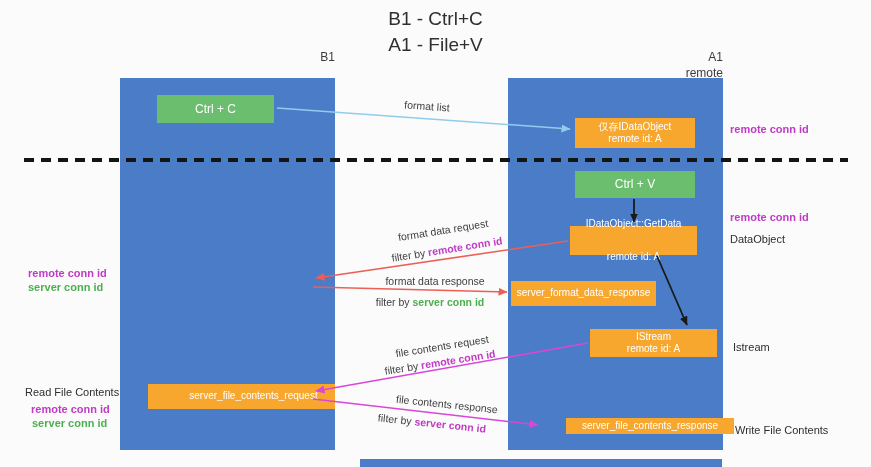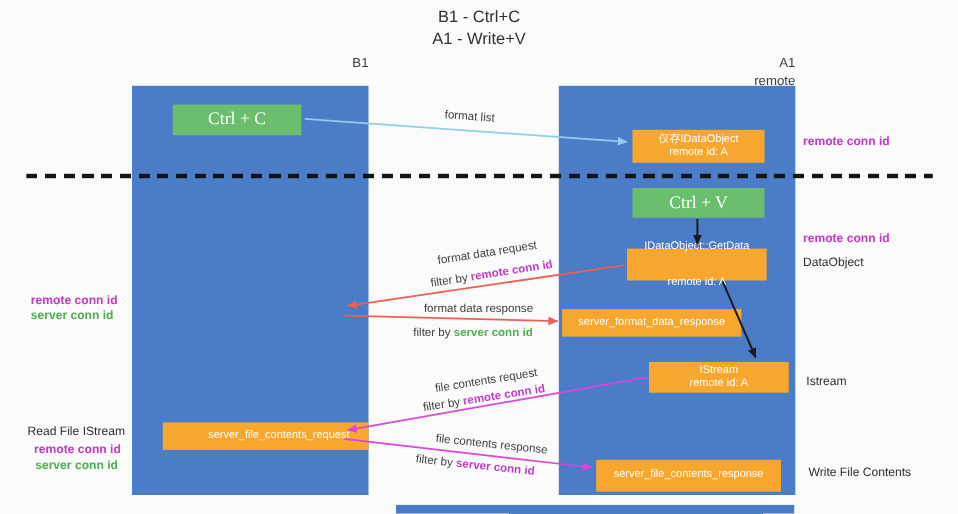--- a/index.html
+++ b/index.html
@@ -5,26 +5,26 @@
   :root{
     --column-blue:#4a7cc7; --box-green:#6bbe6e; --box-orange:#f7a72e;
     --magenta:#c03bc4; --green-label:#4caf50;
     --arrow-blue:#90cdeb; --arrow-red:#ed5f55; --arrow-magenta:#d946d9; --arrow-black:#1a1a1a;
     --bg:#fbfbfb;
   }
   html,body{margin:0;padding:0;}
   body{background:var(--bg);font-family:"Liberation Sans",sans-serif;}
   .canvas{position:relative;width:871px;height:467px;background:var(--bg);overflow:hidden;}
   .abs{position:absolute;}
-  .title{top:6px;left:0;width:100%;text-align:center;font-size:15px;color:#2f2f2f;line-height:1.35;}
+  .title{top:6px;left:0;width:100%;text-align:center;font-size:19px;color:#2f2f2f;line-height:1.35;}
   .col-header{text-align:right;font-size:12px;color:#3c3c3c;line-height:1.3;}
   .column{background:var(--column-blue);}
   .box{display:flex;flex-direction:column;align-items:center;justify-content:center;
        text-align:center;color:#fff;line-height:1.25;}
-  .box.green{background:var(--box-green);font-size:16px;font-family:Liberation Serif, serif;}
+  .box.green{background:var(--box-green);font-size:12px;}
   .box.orange{background:var(--box-orange);font-size:10px;}
   .dashed{height:4px;background:repeating-linear-gradient(90deg,#141414 0 10px,transparent 10px 17px);}
   .side-label{font-size:11px;color:#2e2e2e;white-space:nowrap;}
   .magenta{color:var(--magenta);font-weight:bold;}
   .greenlbl{color:var(--green-label);font-weight:bold;}
   .flow-label{font-size:10.5px;color:#3f3f3f;text-align:center;white-space:nowrap;}
   .rot-up{transform:rotate(-9deg);}
   .rot-dn{transform:rotate(6deg);}
   .rot-sl{transform:rotate(4deg);}
   svg.overlay{left:0;top:0;pointer-events:none;}
@@ -34,21 +34,21 @@
   .st-mag{stroke:var(--arrow-magenta);} .fill-mag{fill:var(--arrow-magenta);}
   .st-blk{stroke:var(--arrow-black);stroke-width:1.8px;} .fill-blk{fill:var(--arrow-black);}
 </style>
 </head>
 <body>
 
 <div class="canvas">
 
   <div class="abs title">
     <div>B1 - Ctrl+C</div>
-    <div>A1 - Write+V</div>
+    <div>A1 - File+V</div>
   </div>
 
   <div class="abs col-header" style="left:120px;top:50px;width:215px;">
     <div>B1</div>
   </div>
   <div class="abs col-header" style="left:508px;top:50px;width:215px;">
     <div>A1</div>
     <div>remote</div>
   </div>
 
@@ -70,46 +70,46 @@
   <div class="abs box green" style="left:575px;top:171px;width:120px;height:27px;">
     <span>Ctrl + V</span>
   </div>
 
   <div class="abs box orange" style="left:570px;top:226px;width:127px;height:29px;gap:20px;">
     <span>IDataObject::GetData</span>
     <span>remote id: A</span>
   </div>
 
 
-  <div class="abs box orange" style="left:511px;top:281px;width:163px;height:25px;">
+  <div class="abs box orange" style="left:511px;top:281px;width:145px;height:25px;">
     <span>server_format_data_response</span>
   </div>
 
   <div class="abs box orange" style="left:590px;top:329px;width:127px;height:28px;">
     <span>IStream</span>
     <span>remote id: A</span>
   </div>
 
   <div class="abs box orange" style="left:148px;top:384px;width:163px;height:25px;padding-left:24px;">
     <span>server_file_contents_request</span>
   </div>
 
-  <div class="abs box orange" style="left:542px;top:418px;width:168px;height:29px;">
+  <div class="abs box orange" style="left:566px;top:418px;width:168px;height:16px;">
     <span>server_file_contents_response</span>
   </div>
 
   <div class="abs side-label magenta" style="left:730px;top:123px;">remote conn id</div>
   <div class="abs side-label magenta" style="left:730px;top:211px;">remote conn id</div>
   <div class="abs side-label" style="left:730px;top:233px;">DataObject</div>
   <div class="abs side-label" style="left:733px;top:341px;">Istream</div>
   <div class="abs side-label" style="left:735px;top:424px;">Write File Contents</div>
 
   <div class="abs side-label magenta" style="left:28px;top:267px;">remote conn id</div>
   <div class="abs side-label greenlbl" style="left:28px;top:281px;">server conn id</div>
-  <div class="abs side-label" style="left:25px;top:386px;">Read File IStream</div>
+  <div class="abs side-label" style="left:25px;top:386px;">Read File Contents</div>
   <div class="abs side-label magenta" style="left:31px;top:403px;">remote conn id</div>
   <div class="abs side-label greenlbl" style="left:32px;top:417px;">server conn id</div>
 
   <div class="abs flow-label rot-sl" style="left:367px;top:100px;width:120px;">format list</div>
 
   <div class="abs flow-label rot-up" style="left:383px;top:224px;width:120px;">format data request</div>
   <div class="abs flow-label rot-up" style="left:377px;top:243px;width:140px;">
     <span>filter by </span><span class="magenta">remote conn id</span>
   </div>
 

